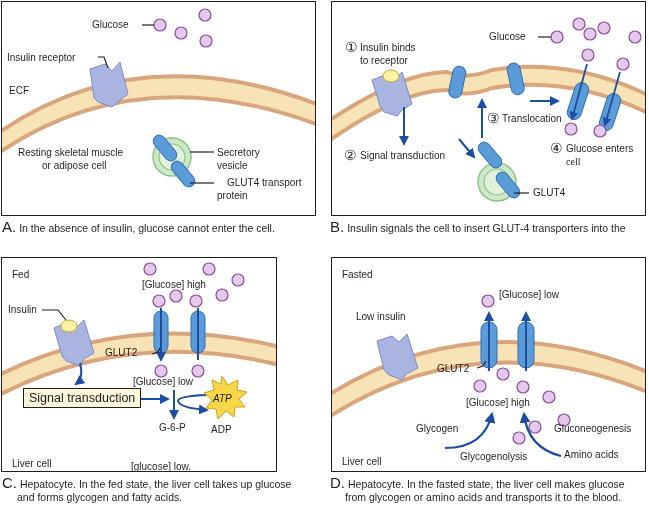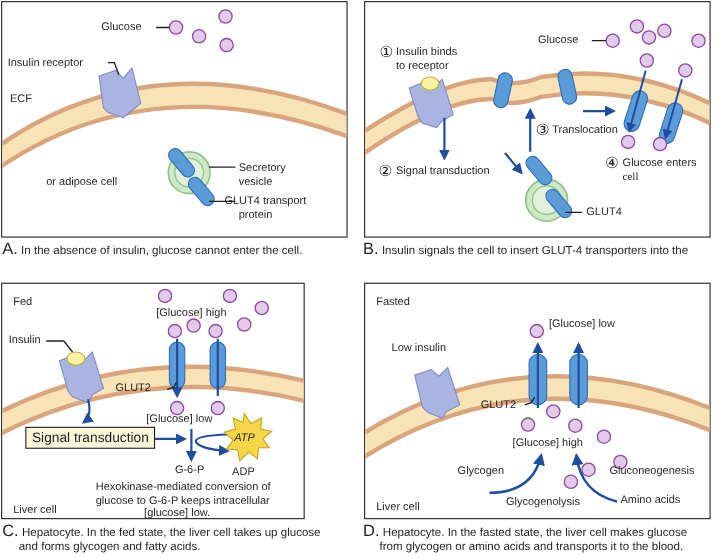--- a/index.html
+++ b/index.html
@@ -37,24 +37,25 @@
     <circle cx="170" cy="155" r="19" fill="#cfe8c8" stroke="#8cc486" stroke-width="1.5"></circle>
     <circle cx="170" cy="155" r="13" fill="#e2f1dc" stroke="#8cc486" stroke-width="1.2"></circle>
     <rect x="-6" y="-15" width="12" height="30" rx="6" transform="translate(163,146) rotate(-40)" fill="#5b9bd8" stroke="#2f6fb5" stroke-width="1"></rect>
     <rect x="-6" y="-15" width="12" height="30" rx="6" transform="translate(181,172) rotate(-40)" fill="#5b9bd8" stroke="#2f6fb5" stroke-width="1"></rect>
     <line x1="188" y1="150" x2="212" y2="150" stroke="#231f20" stroke-width="1.2"></line>
     <line x1="188" y1="181" x2="212" y2="181" stroke="#231f20" stroke-width="1.2"></line>
   </svg>
   <div class="lbl" style="left:90px;top:16px;">Glucose</div>
   <div class="lbl" style="left:5px;top:49px;">Insulin receptor</div>
   <div class="lbl" style="left:7px;top:82px;">ECF</div>
+  <div class="lbl" style="left:16px;top:144px;">Resting skeletal muscle</div>
   <div class="lbl" style="left:40px;top:157px;">or adipose cell</div>
   <div class="lbl" style="left:215px;top:144px;">Secretory</div>
   <div class="lbl" style="left:215px;top:157px;">vesicle</div>
-  <div class="lbl" style="left:202px;top:174px;">GLUT4 transport</div>
+  <div class="lbl" style="left:225px;top:174px;">GLUT4 transport</div>
   <div class="lbl" style="left:215px;top:187px;">protein</div>
 </div>
 <div class="cap" style="left:2px;top:220px;width:310px;">
   <span class="letter">A.</span><span>In the absence of insulin, glucose cannot enter the cell.</span>
 </div>
 
 <div class="panel" style="left:331px;top:1px;width:315px;height:215px;">
   <svg width="315" height="215">
     <path d="M-5,120 Q70,70 115,70 Q135,78 160,68 Q240,55 320,95 L320,113 Q240,73 160,86 Q135,96 115,88 Q70,88 -5,140 Z" fill="#f7e3b5" stroke="#d9a57c" stroke-width="4"></path>
     <polygon points="40,78 55,72 62,78 70,70 80,102 70,108 65,114 52,110 48,104" fill="#aab4e0" stroke="#7e8cc8" stroke-width="1"></polygon>
@@ -130,22 +131,20 @@
   </svg>
   <div class="lbl" style="left:10px;top:10px;">Fed</div>
   <div class="lbl" style="left:6px;top:45px;">Insulin</div>
   <div class="lbl" style="left:140px;top:20px;">[Glucose] high</div>
   <div class="lbl" style="left:103px;top:88px;">GLUT2</div>
   <div class="lbl" style="left:131px;top:117px;">[Glucose] low</div>
   <div class="sigbox" style="left:21px;top:130px;">Signal transduction</div>
   <div class="lbl" style="left:211px;top:134px;font-style:italic;">ATP</div>
   <div class="lbl" style="left:157px;top:163px;">G-6-P</div>
   <div class="lbl" style="left:209px;top:165px;">ADP</div>
-  <div class="lbl" style="left:85px;top:178px;">Hexokinase-mediated conversion of</div>
-  <div class="lbl" style="left:85px;top:191px;">glucose to G-6-P keeps intracellular</div>
   <div class="lbl" style="left:129px;top:202px;">[glucose] low.</div>
   <div class="lbl" style="left:10px;top:199px;">Liver cell</div>
 </div>
 <div class="cap" style="left:2px;top:476px;width:320px;">
   <span class="letter">C.</span><span>Hepatocyte.  In the fed state, the liver cell takes up glucose</span>
   <span class="indent">and forms glycogen and fatty acids.</span>
 </div>
 
 <div class="panel" style="left:331px;top:257px;width:315px;height:215px;">
   <svg width="315" height="215">

